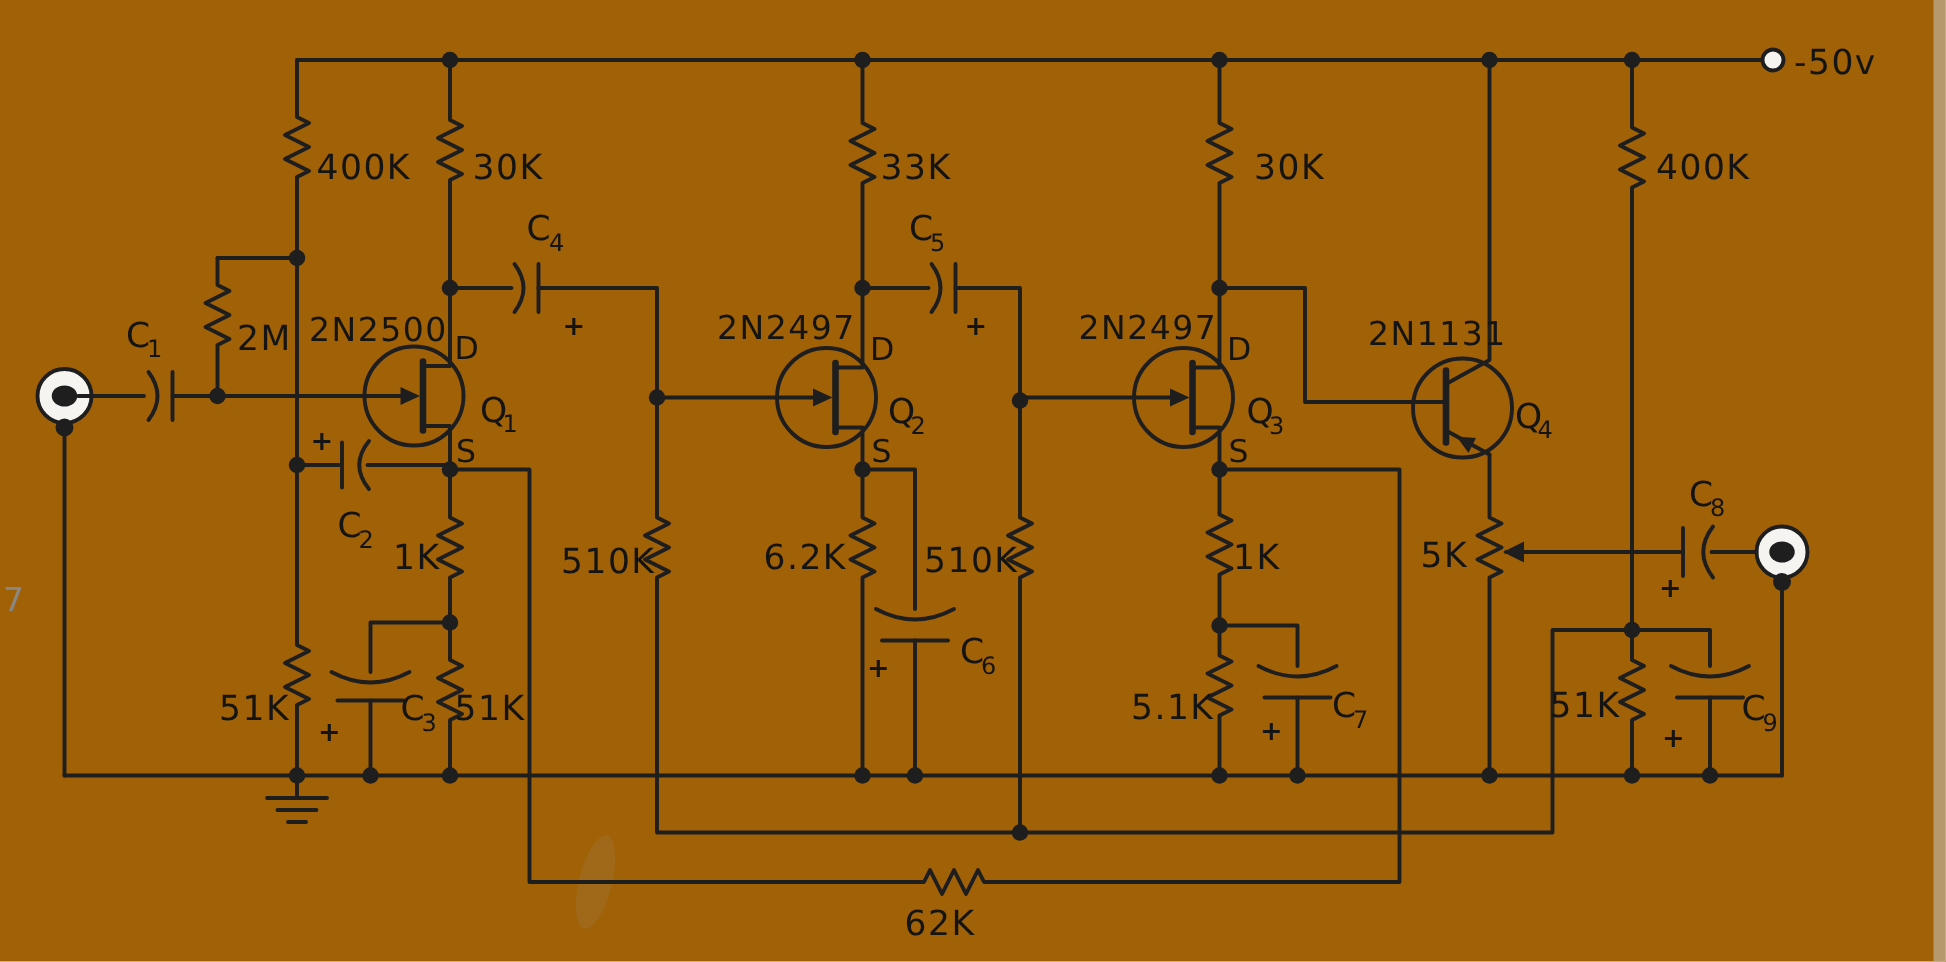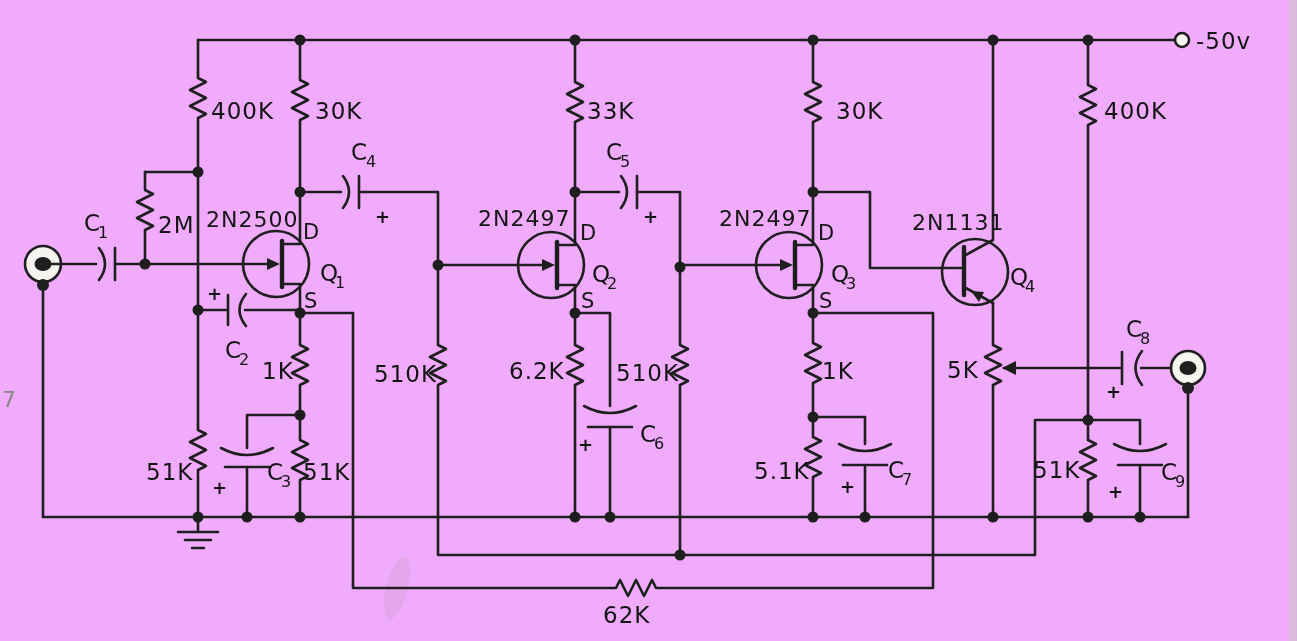--- a/index.html
+++ b/index.html
@@ -1,16 +1,16 @@
 <!DOCTYPE html>
 <html><head>
 <meta charset="utf-8">
 <style>
   html,body{margin:0;padding:0;background:#e9e7e3;}
-  .page{position:relative;width:1297px;height:641px;background:#f0abfc;overflow:hidden;
+  .page{position:relative;width:1297px;height:641px;background:#a16207;overflow:hidden;
         font-family:"DejaVu Sans",sans-serif;}
   svg{display:block;}
   .ink{stroke:#1e1e1e;fill:none;stroke-width:2.6;stroke-linejoin:round;stroke-linecap:round;}
   .bar{stroke:#1e1e1e;fill:none;stroke-width:4.4;stroke-linecap:round;}
   .dot{fill:#1e1e1e;stroke:none;}
   .fillink{fill:#1e1e1e;stroke:none;}
   .open{fill:#f5f4f0;stroke:#1e1e1e;stroke-width:2.6;}
   .lbl{font-family:"DejaVu Sans",sans-serif;font-size:23px;fill:#141414;letter-spacing:1px;}
   .sub{font-family:"DejaVu Sans",sans-serif;font-size:16px;fill:#141414;}
   .part{font-family:"DejaVu Sans",sans-serif;font-size:22px;fill:#141414;letter-spacing:1px;}

